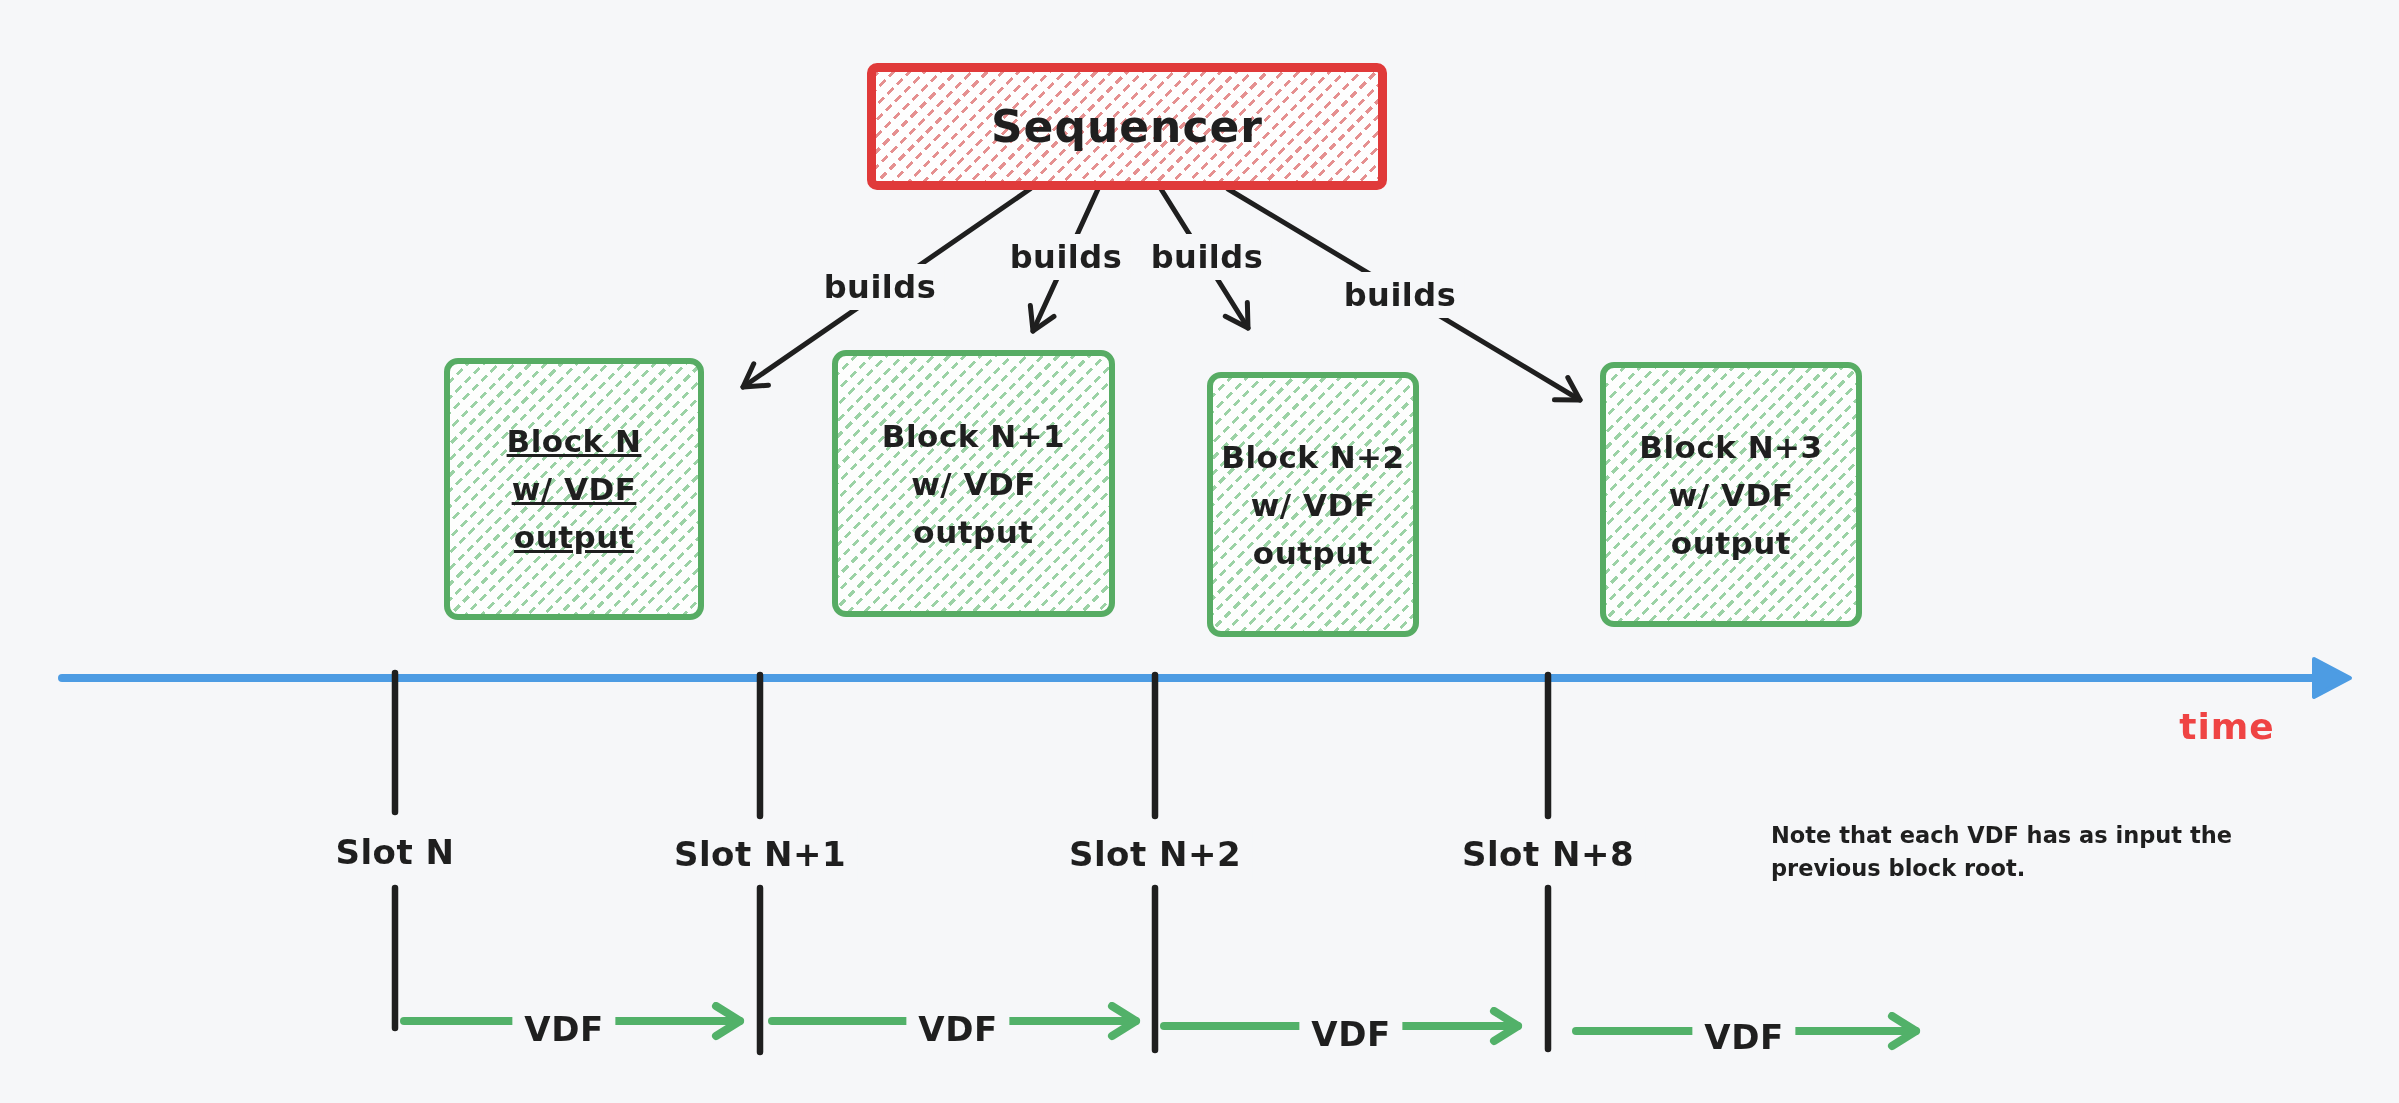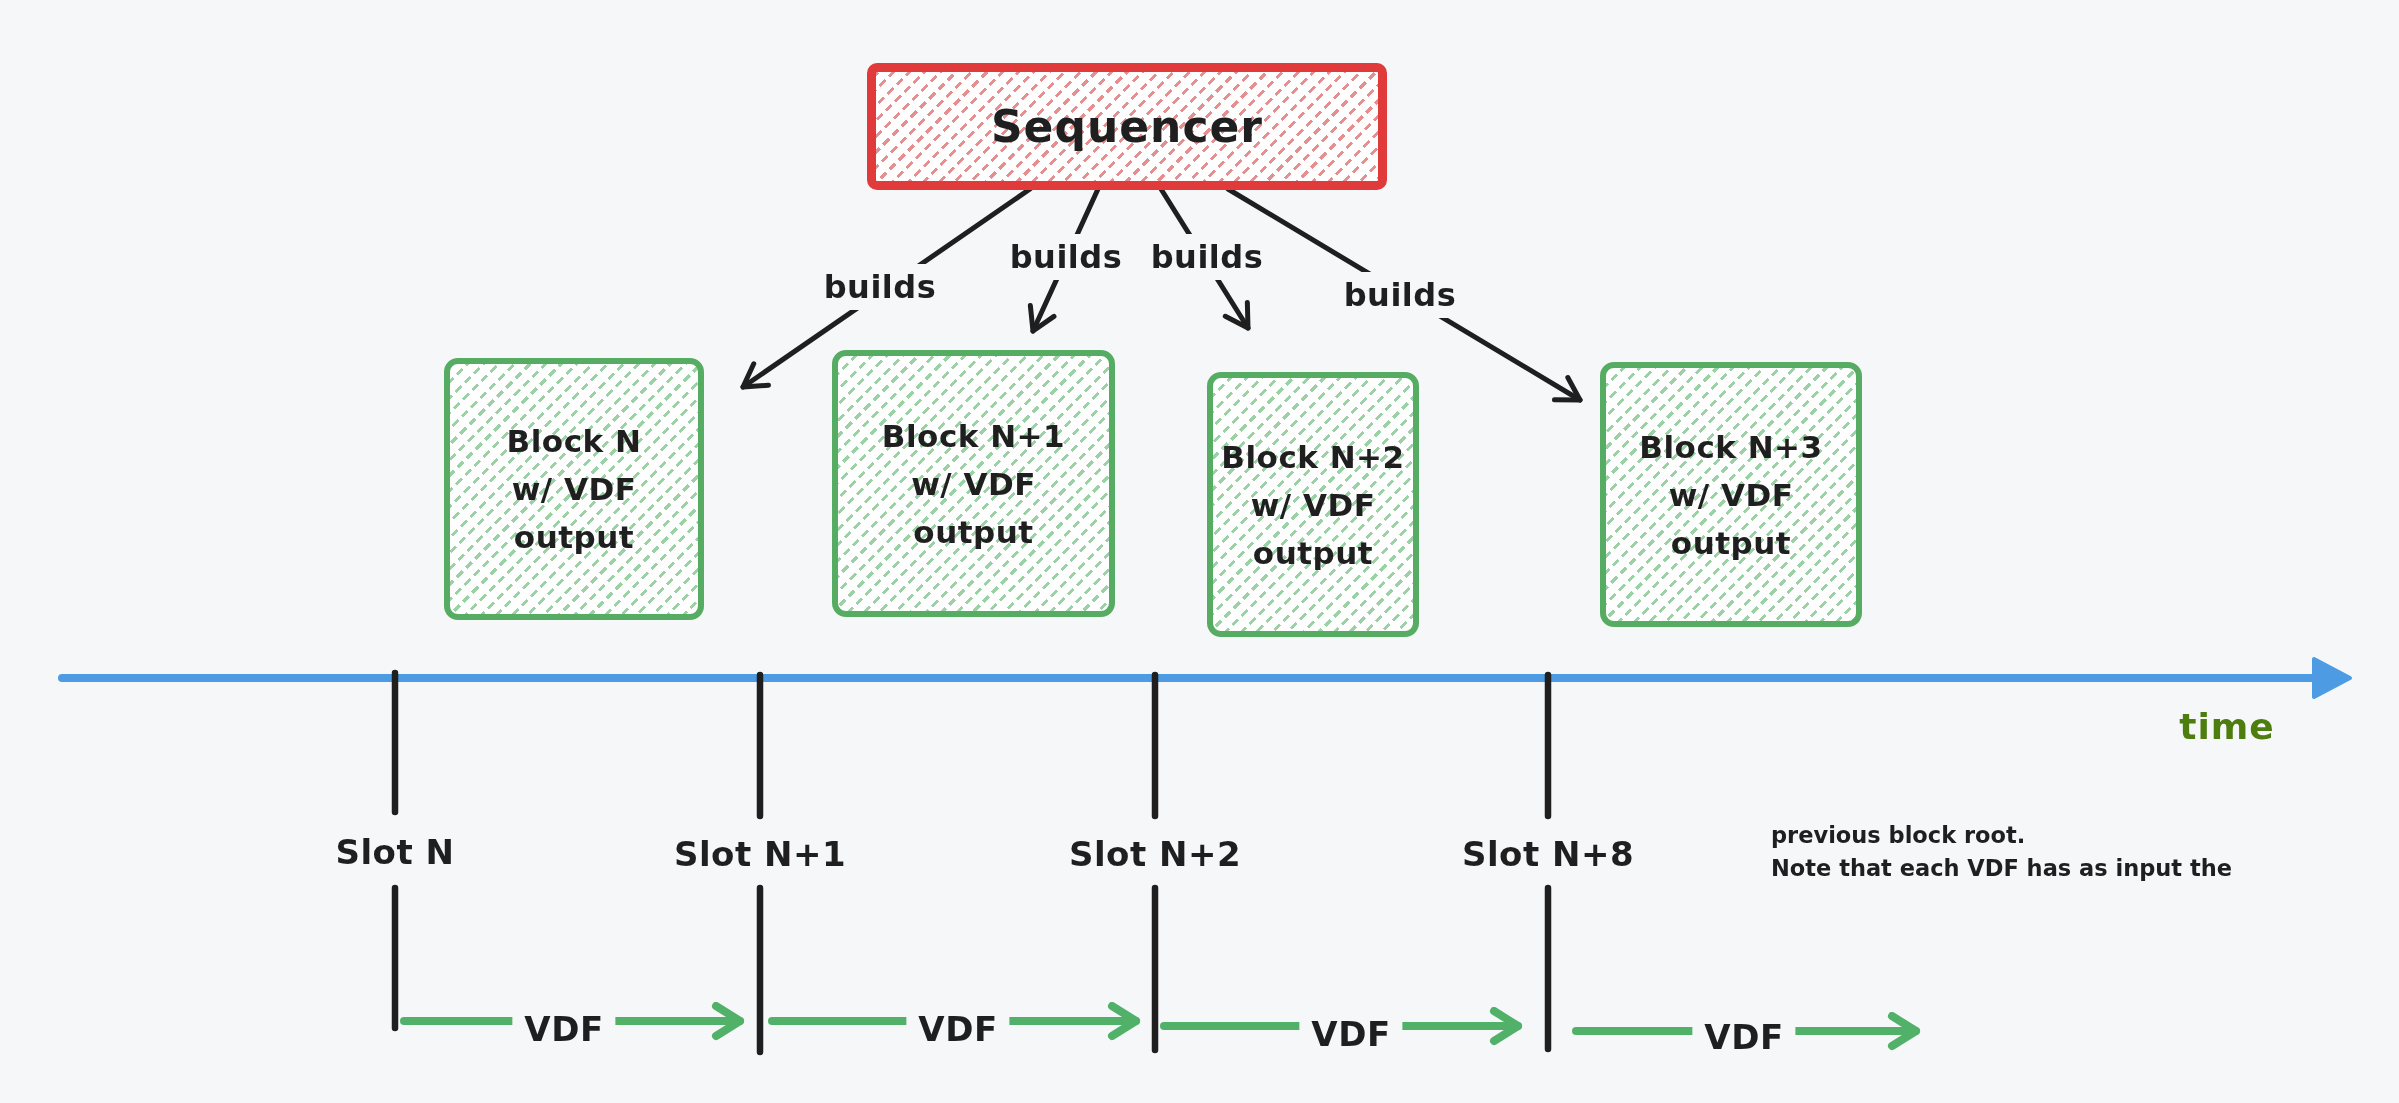--- a/index.html
+++ b/index.html
@@ -33,21 +33,21 @@
   }
   .block{
     border:6px solid #57ac64;border-radius:14px;
     font-size:31px;line-height:48px;letter-spacing:0.5px;
     flex-direction:column;
     background-color:#fdfefd;
     background-image:
       repeating-linear-gradient(45deg,#fdfefd 0 5px,rgba(0,0,0,0) 5px 13px),
       repeating-linear-gradient(135deg,#9bd2a5 0 3px,rgba(0,0,0,0) 3px 11px);
   }
-  .block-n  {left:444px; top:358px;width:260px;height:262px;}
+  .block-n  {left:444px; top:358px;width:260px;height:262px;text-decoration:underline;}
   .block-n1 {left:832px; top:350px;width:283px;height:267px;}
   .block-n2 {left:1207px;top:372px;width:212px;height:265px;text-align:center;}
   .block-n3 {left:1600px;top:362px;width:262px;height:265px;}
 
   .lbl{
     position:absolute;
     transform:translate(-50%,-50%);
     background:#f6f7f9;
     font-weight:700;
     white-space:nowrap;
@@ -68,21 +68,21 @@
 
   .vdf{font-size:34px;padding:2px 12px;margin-top:7px;}
   .vdf-1{left:564px; top:1022px;}
   .vdf-2{left:958px; top:1022px;}
   .vdf-3{left:1351px;top:1027px;}
   .vdf-4{left:1744px;top:1030px;}
 
   .time-lbl{
     position:absolute;left:2227px;top:726px;
     transform:translate(-50%,-50%);
-    color:#4d7c0f;font-weight:700;font-size:36px;
+    color:#ef4444;font-weight:700;font-size:36px;
     z-index:3;letter-spacing:1px;
   }
   .note{
     position:absolute;left:1771px;top:819px;
     font-size:22.5px;line-height:33px;font-weight:700;
     z-index:3;
   }
 </style>
 </head>
 <body>
@@ -166,17 +166,17 @@
   <div class="lbl slot slot-2">Slot N+1</div>
   <div class="lbl slot slot-3">Slot N+2</div>
   <div class="lbl slot slot-4">Slot N+8</div>
 
   <div class="lbl vdf vdf-1">VDF</div>
   <div class="lbl vdf vdf-2">VDF</div>
   <div class="lbl vdf vdf-3">VDF</div>
   <div class="lbl vdf vdf-4">VDF</div>
 
   <div class="note">
+    <div>Note that each VDF has as input the</div>
     <div>previous block root.</div>
-    <div>Note that each VDF has as input the</div>
   </div>
 
 </div>
 
 </body></html>

